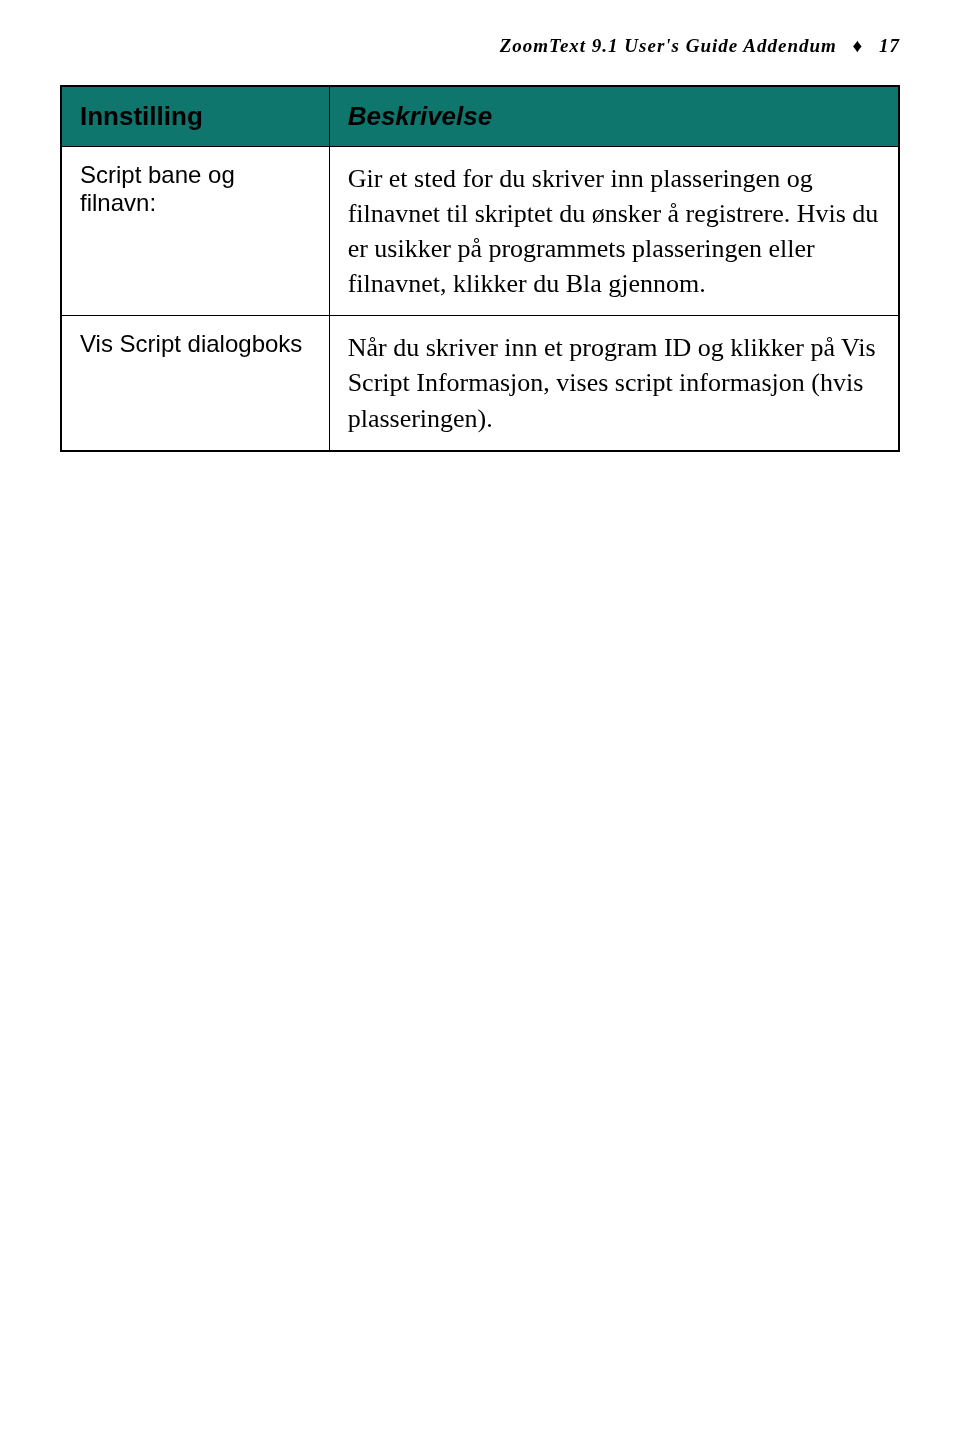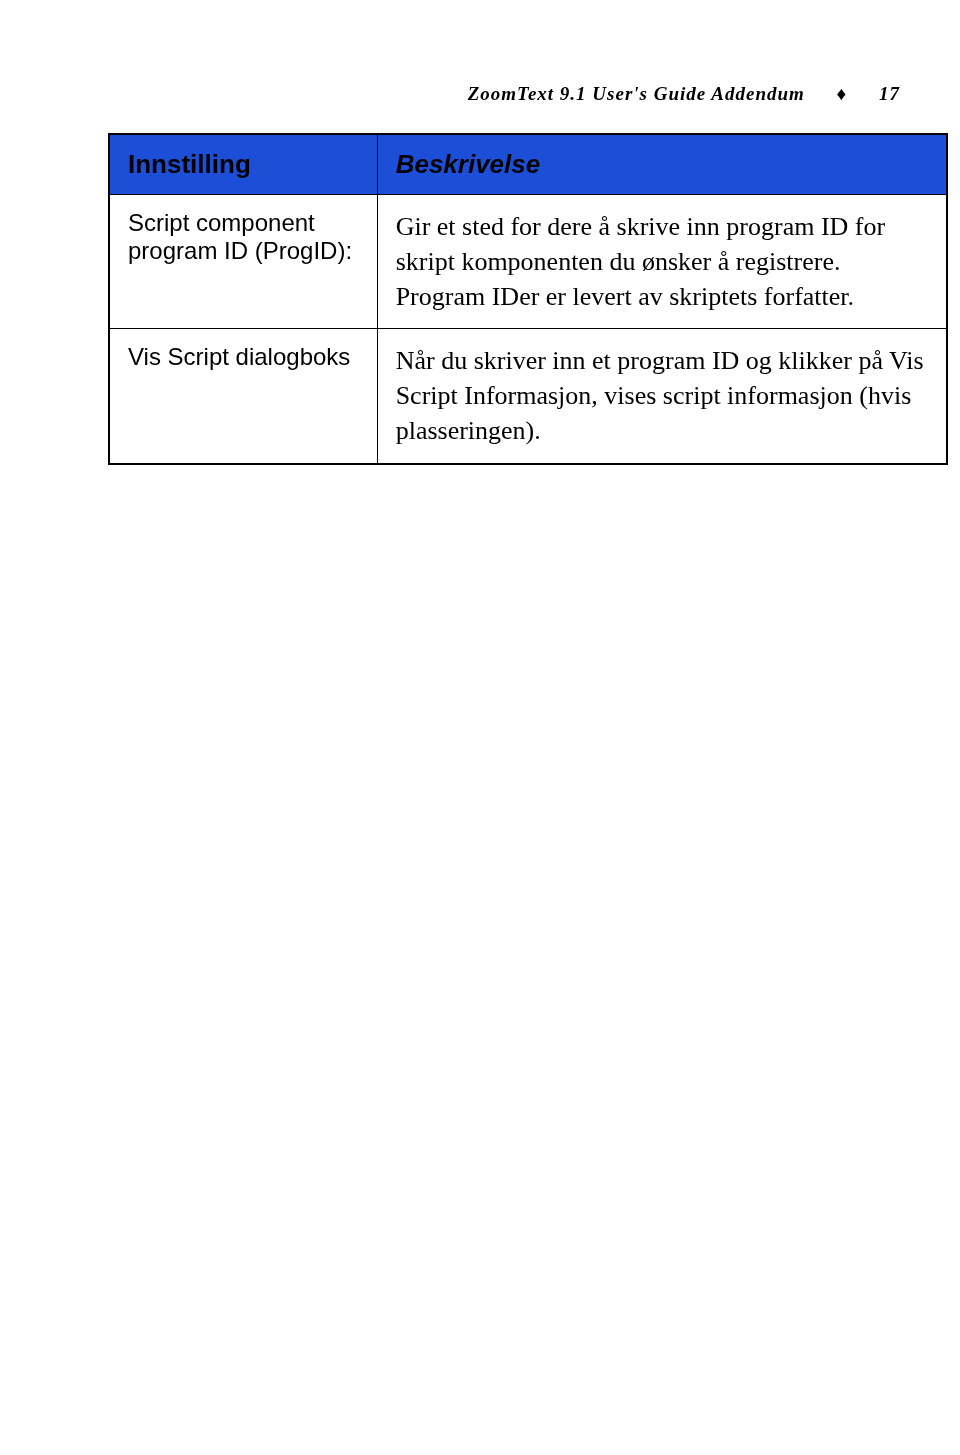--- a/index.html
+++ b/index.html
@@ -1,16 +1,16 @@
 <!DOCTYPE html>
 <html><head>
   <meta charset="utf-8">
   <style>
     * {
-      margin: 16px;
+      margin: 0;
       padding: 0;
       box-sizing: border-box;
     }
     body {
       font-family: Georgia, 'Times New Roman', serif;
       background: #fff;
       width: 960px;
       min-height: 1455px;
       padding: 35px 60px;
       color: #000;
@@ -32,21 +32,21 @@
       border-collapse: collapse;
       border: 2px solid #000;
     }
     th, td {
       border: 1px solid #000;
       padding: 14px 18px;
       text-align: left;
       vertical-align: top;
     }
     th {
-      background-color: #1d4ed8;
+      background-color: #0f766e;
       font-size: 26px;
       font-weight: bold;
     }
     th:first-child {
       width: 32%;
       font-family: Arial, Helvetica, sans-serif;
     }
     th:last-child {
       width: 68%;
       font-family: Arial, Helvetica, sans-serif;
@@ -74,21 +74,21 @@
 
 <table>
   <thead>
     <tr>
       <th>Innstilling</th>
       <th>Beskrivelse</th>
     </tr>
   </thead>
   <tbody>
     <tr>
-      <td class="label">Script component program ID (ProgID):</td>
-      <td class="desc">Gir et sted for dere å skrive inn program ID for skript komponenten du ønsker å registrere. Program IDer er levert av skriptets forfatter.</td>
+      <td class="label">Script bane og filnavn:</td>
+      <td class="desc">Gir et sted for du skriver inn plasseringen og filnavnet til skriptet du ønsker å registrere. Hvis du er usikker på programmets plasseringen eller filnavnet, klikker du Bla gjennom.</td>
     </tr>
     <tr>
       <td class="label">Vis Script dialogboks</td>
       <td class="desc">Når du skriver inn et program ID og klikker på Vis Script Informasjon, vises script informasjon (hvis plasseringen).</td>
     </tr>
   </tbody>
 </table>
 
 </body></html>

